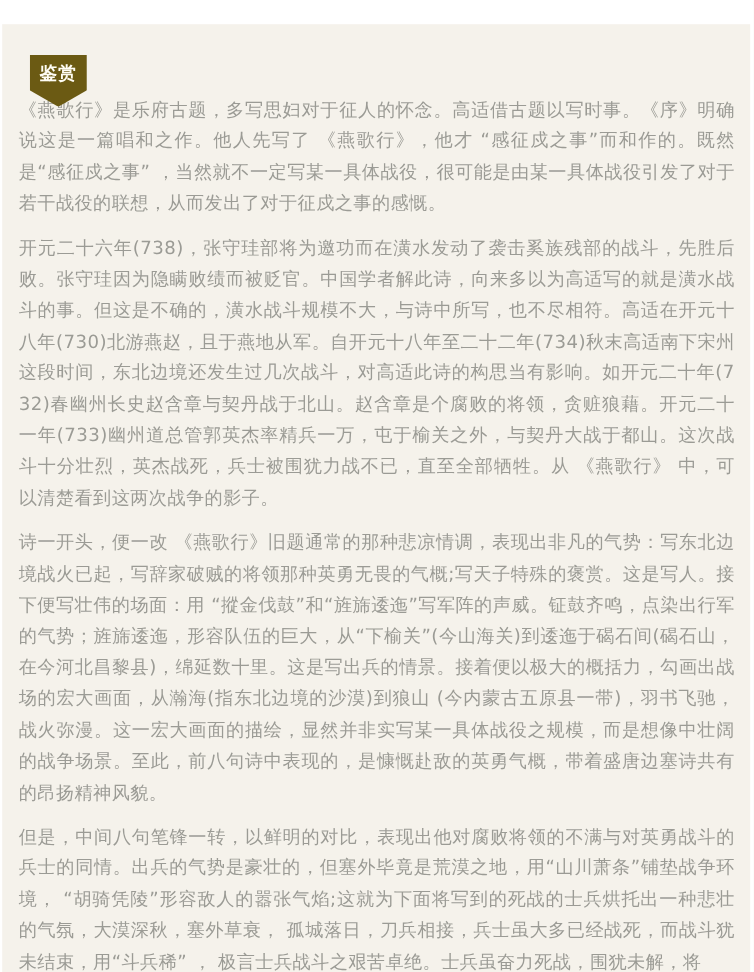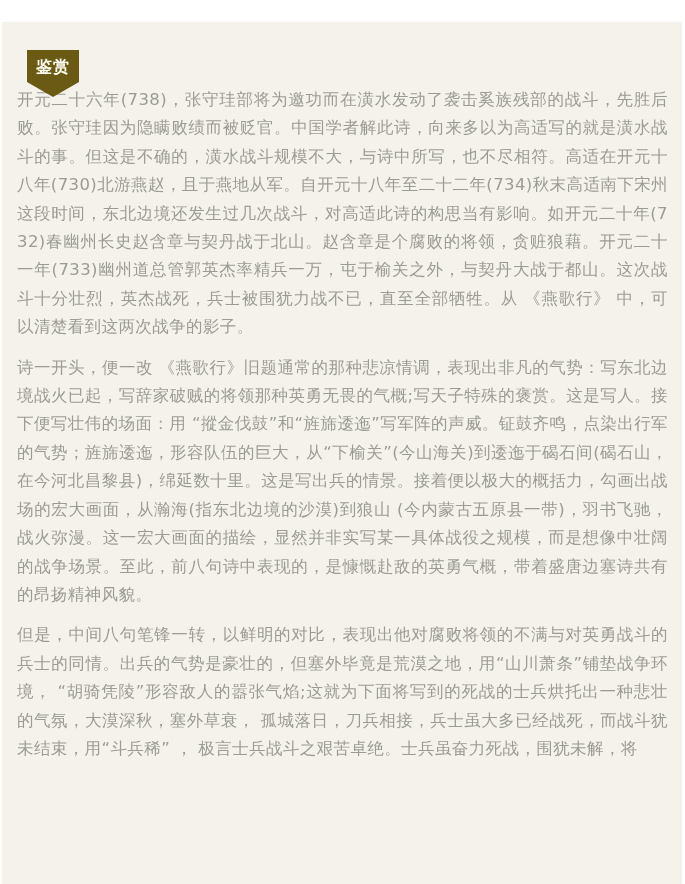--- a/index.html
+++ b/index.html
@@ -68,16 +68,17 @@
 </head>
 <body style="--panel-bg: #f5f2eb; --accent: #6b5a13; --ribbon-text: #fffdf4; --text-color: #9b9b95; background: rgb(255, 255, 255);">
 
 <div class="panel"></div>
 
 <div class="ribbon">
   <span class="ribbon-label">鉴赏</span>
 </div>
 
 <div class="article">
+  <p>《燕歌行》是乐府古题，多写思妇对于征人的怀念。高适借古题以写时事。《序》明确说这是一篇唱和之作。他人先写了 《燕歌行》，他才 “感征戍之事”而和作的。既然是“感征戍之事” ，当然就不一定写某一具体战役，很可能是由某一具体战役引发了对于若干战役的联想，从而发出了对于征戍之事的感慨。</p>
   <p>开元二十六年(738)，张守珪部将为邀功而在潢水发动了袭击奚族残部的战斗，先胜后败。张守珪因为隐瞒败绩而被贬官。中国学者解此诗，向来多以为高适写的就是潢水战斗的事。但这是不确的，潢水战斗规模不大，与诗中所写，也不尽相符。高适在开元十八年(730)北游燕赵，且于燕地从军。自开元十八年至二十二年(734)秋末高适南下宋州这段时间，东北边境还发生过几次战斗，对高适此诗的构思当有影响。如开元二十年(732)春幽州长史赵含章与契丹战于北山。赵含章是个腐败的将领，贪赃狼藉。开元二十一年(733)幽州道总管郭英杰率精兵一万，屯于榆关之外，与契丹大战于都山。这次战斗十分壮烈，英杰战死，兵士被围犹力战不已，直至全部牺牲。从 《燕歌行》 中，可以清楚看到这两次战争的影子。</p>
   <p>诗一开头，便一改 《燕歌行》旧题通常的那种悲凉情调，表现出非凡的气势：写东北边境战火已起，写辞家破贼的将领那种英勇无畏的气概;写天子特殊的褒赏。这是写人。接下便写壮伟的场面：用 “摐金伐鼓”和“旌旆逶迤”写军阵的声威。钲鼓齐鸣，点染出行军的气势；旌旆逶迤，形容队伍的巨大，从“下榆关”(今山海关)到逶迤于碣石间(碣石山，在今河北昌黎县)，绵延数十里。这是写出兵的情景。接着便以极大的概括力，勾画出战场的宏大画面，从瀚海(指东北边境的沙漠)到狼山 (今内蒙古五原县一带)，羽书飞驰，战火弥漫。这一宏大画面的描绘，显然并非实写某一具体战役之规模，而是想像中壮阔的战争场景。至此，前八句诗中表现的，是慷慨赴敌的英勇气概，带着盛唐边塞诗共有的昂扬精神风貌。</p>
   <p>但是，中间八句笔锋一转，以鲜明的对比，表现出他对腐败将领的不满与对英勇战斗的兵士的同情。出兵的气势是豪壮的，但塞外毕竟是荒漠之地，用“山川萧条”铺垫战争环境， “胡骑凭陵”形容敌人的嚣张气焰;这就为下面将写到的死战的士兵烘托出一种悲壮的气氛，大漠深秋，塞外草衰， 孤城落日，刀兵相接，兵士虽大多已经战死，而战斗犹未结束，用“斗兵稀” ， 极言士兵战斗之艰苦卓绝。士兵虽奋力死战，围犹未解，将</p>
 </div>
 
 </body></html>

